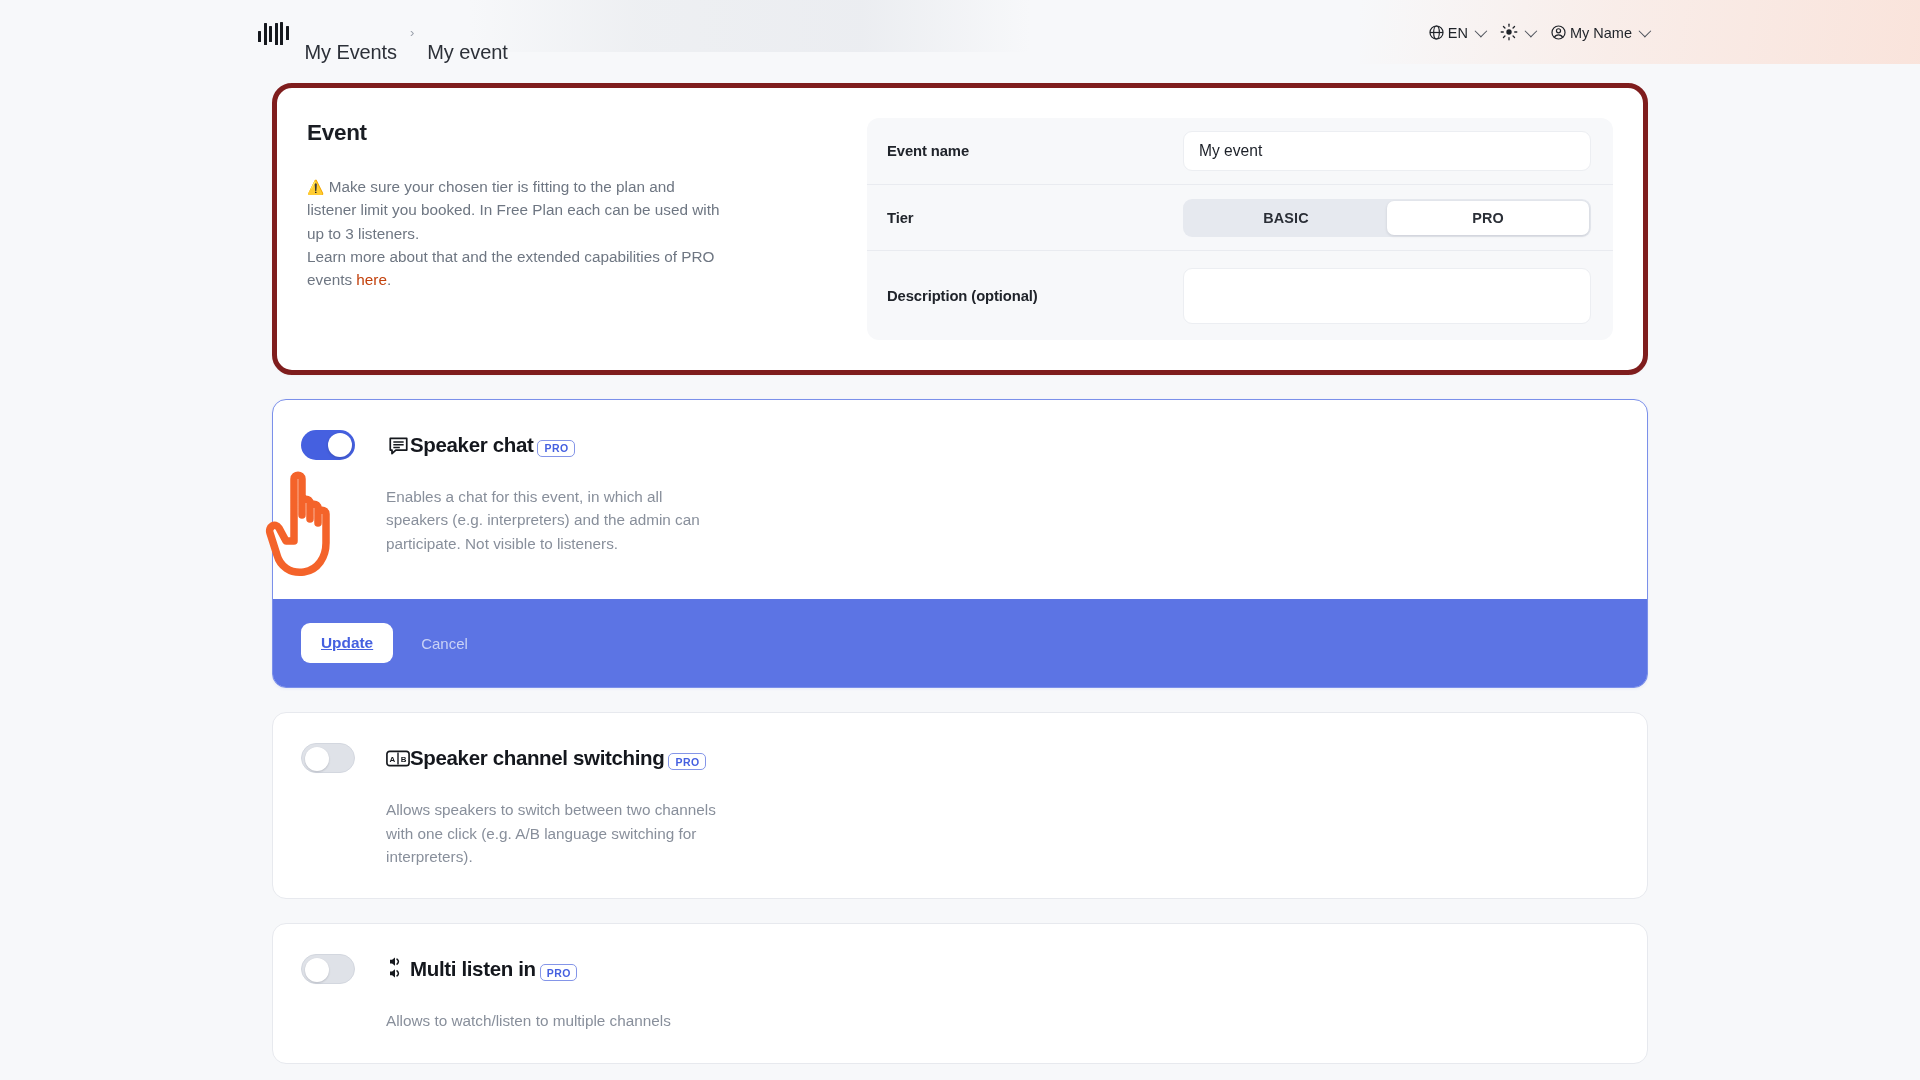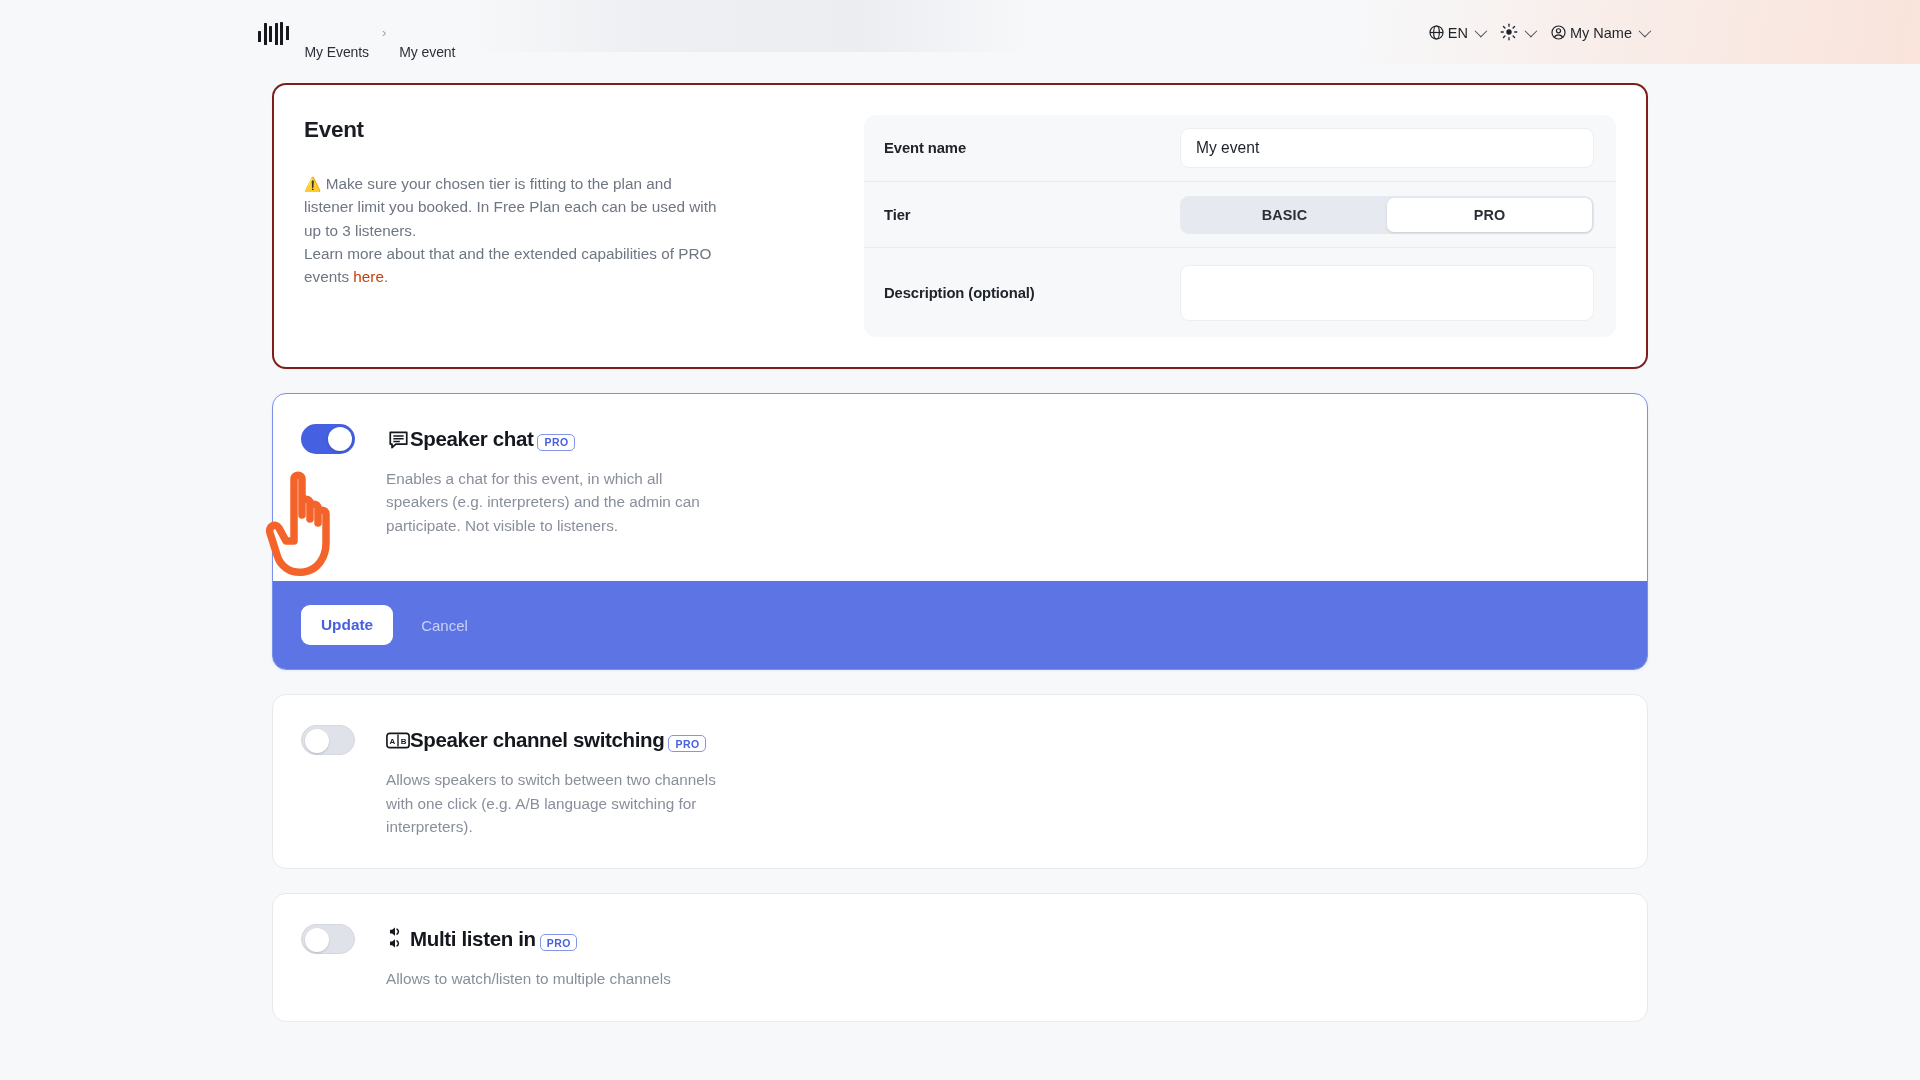--- a/index.html
+++ b/index.html
@@ -61,21 +61,21 @@
     border-radius: .5px;
   }
   .logo i:nth-child(1) { height: 11px; margin-bottom: 3px; }
   .logo i:nth-child(2) { height: 22px; }
   .logo i:nth-child(3) { height: 16px; margin-bottom: 3px; }
   .logo i:nth-child(4) { height: 22px; }
   .logo i:nth-child(5) { height: 23px; }
   .logo i:nth-child(6) { height: 14px; margin-bottom: 5px; }
 
   .crumb {
-    font-size: 14px;
+    font-size: 20px;
     color: #2c3038;
     letter-spacing: -.1px;
     margin-top: 40px;
   }
   .crumb.current { color: #2c3038; }
   .crumb-sep {
     margin: 0 13px;
     color: #9aa0ab;
     font-size: 13px;
     line-height: 1;
@@ -109,22 +109,22 @@
 
   
   #content {
     width: 1376px;
     margin: 0 auto;
     padding-top: 19px;
   }
 
   .card {
     background: #ffffff;
-    border: 2px solid #7f1d1d;
-    border-radius: 14px;
+    border: 5px solid #7f1d1d;
+    border-radius: 20px;
     box-shadow: 0 1px 2px rgba(16,24,40,.03);
   }
 
   
   #event-card {
     display: flex;
     padding: 28px 30px 30px 30px;
     gap: 10px;
   }
   #event-left { width: 540px; padding-top: 4px; }
@@ -293,21 +293,21 @@
     color: #4560e0;
     font-size: 10.5px;
     font-weight: bold;
     letter-spacing: .5px;
     border-radius: 5px;
     padding: 1.5px 5px 1.5px 6px;
     margin-left: 4px;
     line-height: 1.15;
   }
   .feature-desc {
-    margin-top: 16px;
+    margin-top: 28px;
     font-size: 15.3px;
     line-height: 1.53;
     color: #888f9b;
     max-width: 330px;
   }
 
   .action-bar {
     background: #5c74e4;
     height: 88px;
     display: flex;
@@ -318,20 +318,21 @@
   .btn-update {
     background: #fff;
     color: #4560e0;
     font-size: 15.4px;
     font-weight: bold;
     border: none;
     border-radius: 9px;
     padding: 11px 20px;
     cursor: pointer;
     font-family: "Liberation Sans", sans-serif;
+    text-decoration: underline;
   }
   .btn-cancel {
     background: transparent;
     border: none;
     color: #c9d2f6;
     font-size: 15px;
     padding: 11px 14px;
     cursor: pointer;
     font-family: "Liberation Sans", sans-serif;
   }

